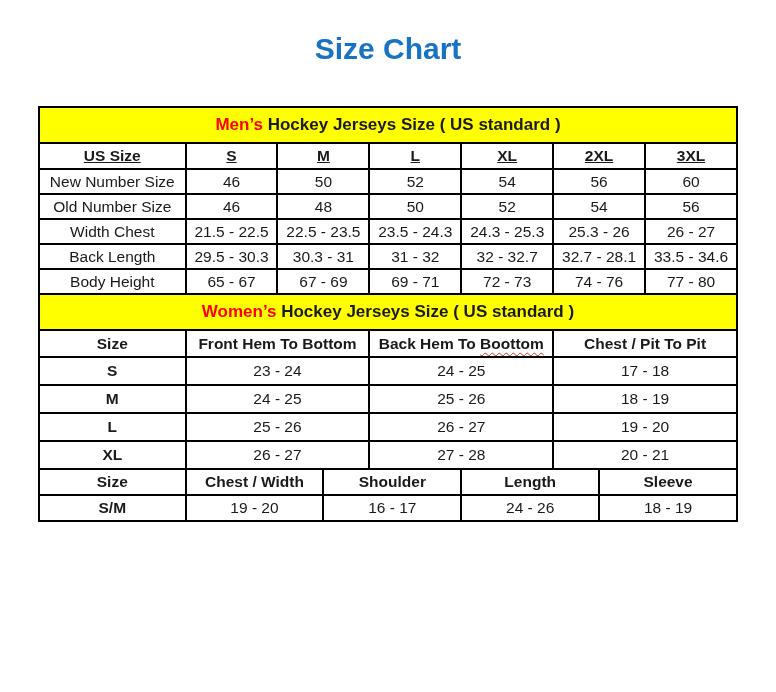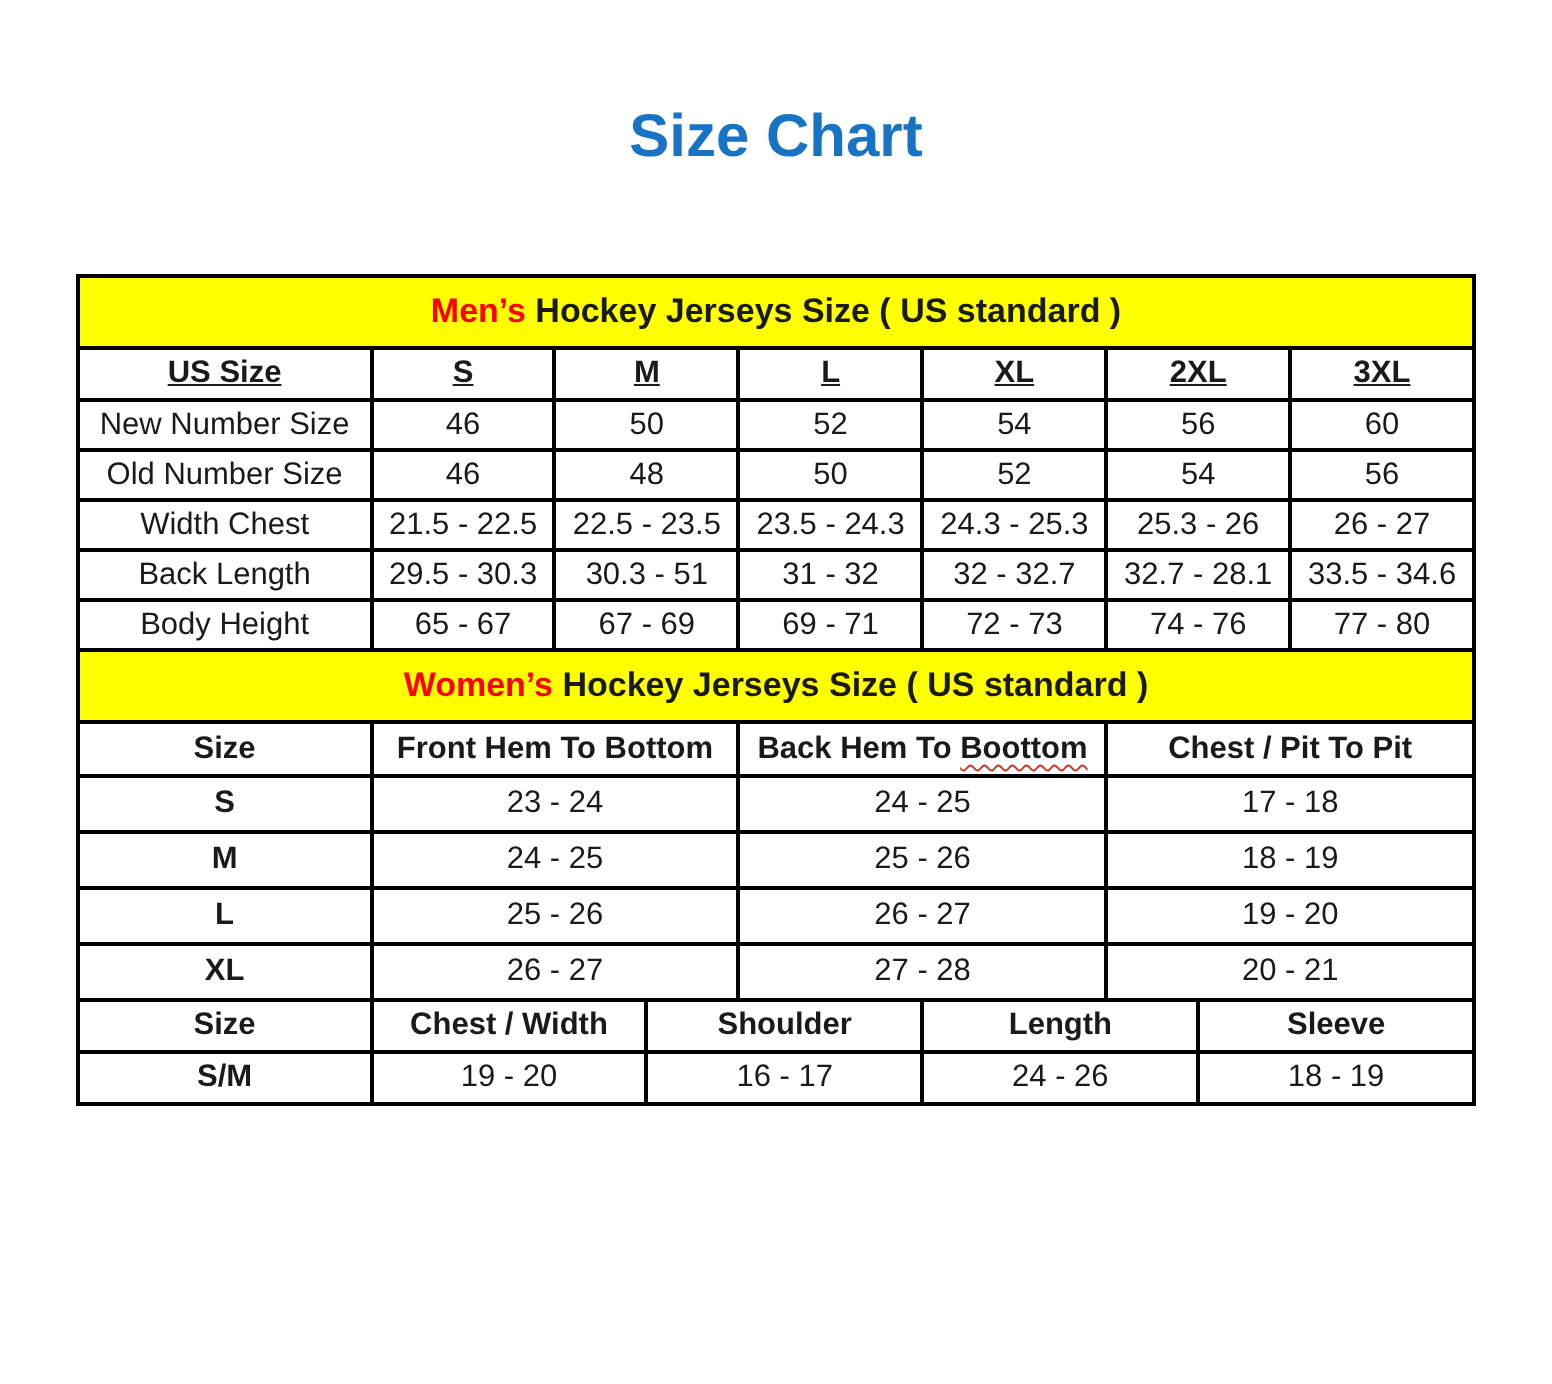--- a/index.html
+++ b/index.html
@@ -13,31 +13,31 @@
     -webkit-font-smoothing: antialiased;
   }
   .page {
     width: 776px;
     height: 692px;
     overflow: hidden;
     position: relative;
   }
   .title {
     margin: 0;
-    padding-top: 52px;
+    padding-top: 32px;
     text-align: center;
     font-size: 30px;
     font-weight: bold;
     color: #1873C4;
     letter-spacing: 0px;
   }
   .tables-wrap {
     position: absolute;
     left: 38px;
-    top: 137px;
+    top: 106px;
     width: 700px;
   }
   table.size-table {
     border-collapse: collapse;
     table-layout: fixed;
     width: 700px;
   }
   table.size-table + table.size-table {
     margin-top: -2px; 
     border-radius: 26px;
@@ -143,21 +143,21 @@
             <td>21.5 - 22.5</td>
             <td>22.5 - 23.5</td>
             <td>23.5 - 24.3</td>
             <td>24.3 - 25.3</td>
             <td>25.3 - 26</td>
             <td>26 - 27</td>
           </tr>
           <tr>
             <td>Back Length</td>
             <td>29.5 - 30.3</td>
-            <td>30.3 - 51</td>
+            <td>30.3 - 31</td>
             <td>31 - 32</td>
             <td>32 - 32.7</td>
             <td>32.7 - 28.1</td>
             <td>33.5 - 34.6</td>
           </tr>
           <tr>
             <td>Body Height</td>
             <td>65 - 67</td>
             <td>67 - 69</td>
             <td>69 - 71</td>

